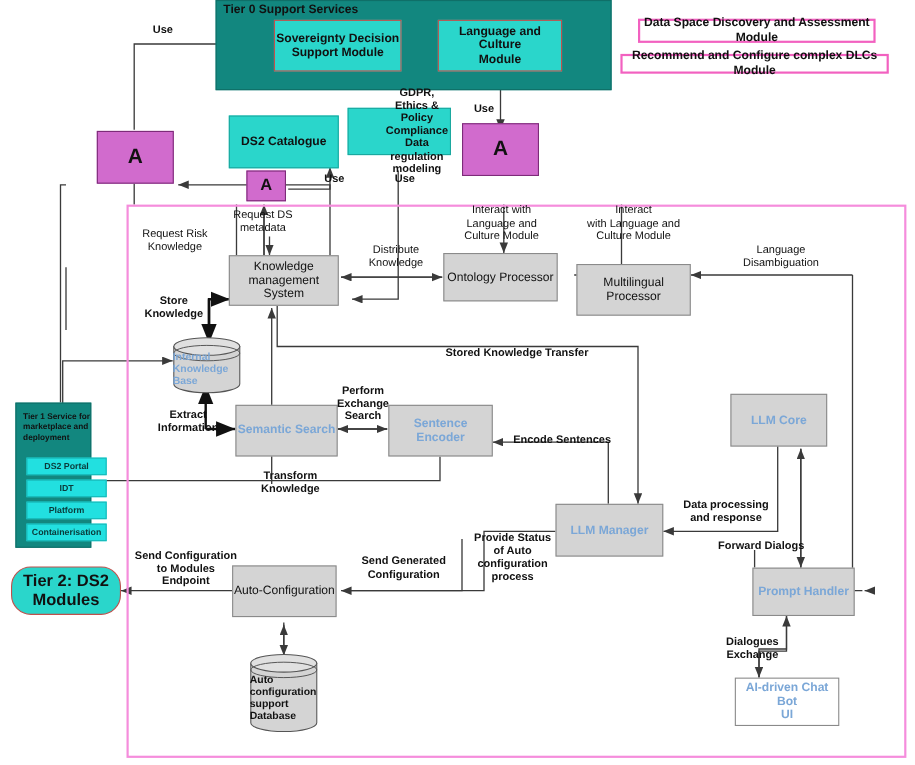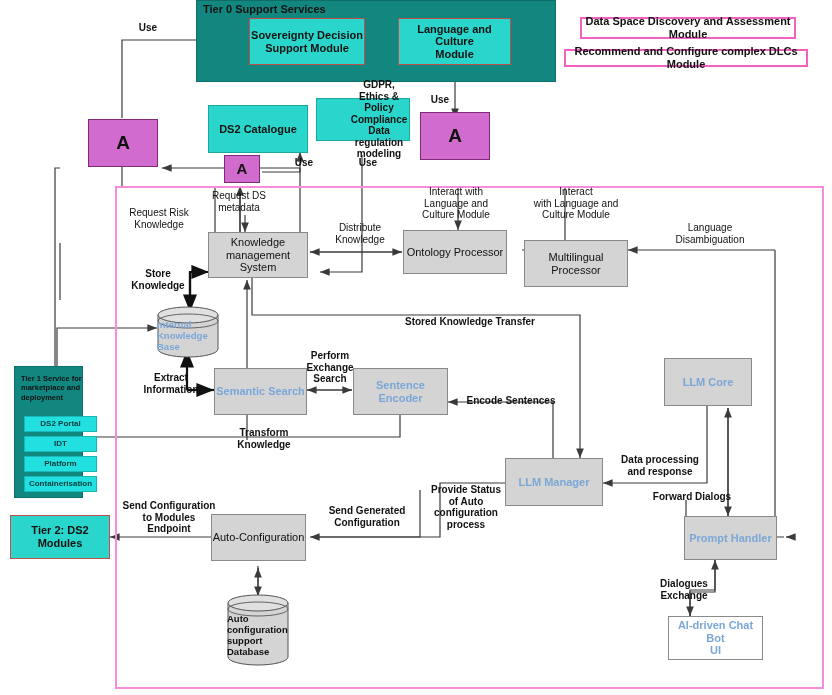--- a/index.html
+++ b/index.html
@@ -232,21 +232,21 @@
   <div class="node teal-region" style="left:14px;top:366px;width:69px;height:132px;display:block;">
     <div style="position:absolute;left:6px;top:7px;width:80px;font-size:7.5px;font-weight:bold;color:#111;white-space:pre-line;text-align:left;line-height:1.25;">Tier 1 Service for
 marketplace and
 deployment</div>
     <div class="node cyan-lite" style="left:9px;top:49px;width:73px;height:16px;">DS2 Portal</div>
     <div class="node cyan-lite" style="left:9px;top:69px;width:73px;height:16px;">IDT</div>
     <div class="node cyan-lite" style="left:9px;top:89px;width:73px;height:16px;">Platform</div>
     <div class="node cyan-lite" style="left:9px;top:109px;width:73px;height:16px;">Containerisation</div>
   </div>
 
-  <div class="node cyan-box" style="left:10px;top:515px;width:100px;height:44px;font-size:11px;">Tier 2: DS2 Modules</div>
+  <div class="node cyan-box" style="left:10px;top:515px;width:100px;height:44px;font-size:15px;border-radius:18px;">Tier 2: DS2 Modules</div>
 
   <div class="node gray-box dark-txt" style="left:208px;top:232px;width:100px;height:46px;white-space:pre-line;">Knowledge
 management
 System</div>
 
   <div class="node gray-box dark-txt" style="left:403px;top:230px;width:104px;height:44px;">Ontology Processor</div>
 
   <div class="node gray-box dark-txt" style="left:524px;top:228px;width:104px;height:47px;white-space:pre-line;margin-top:12px;">Multilingual
 Processor</div>
 

